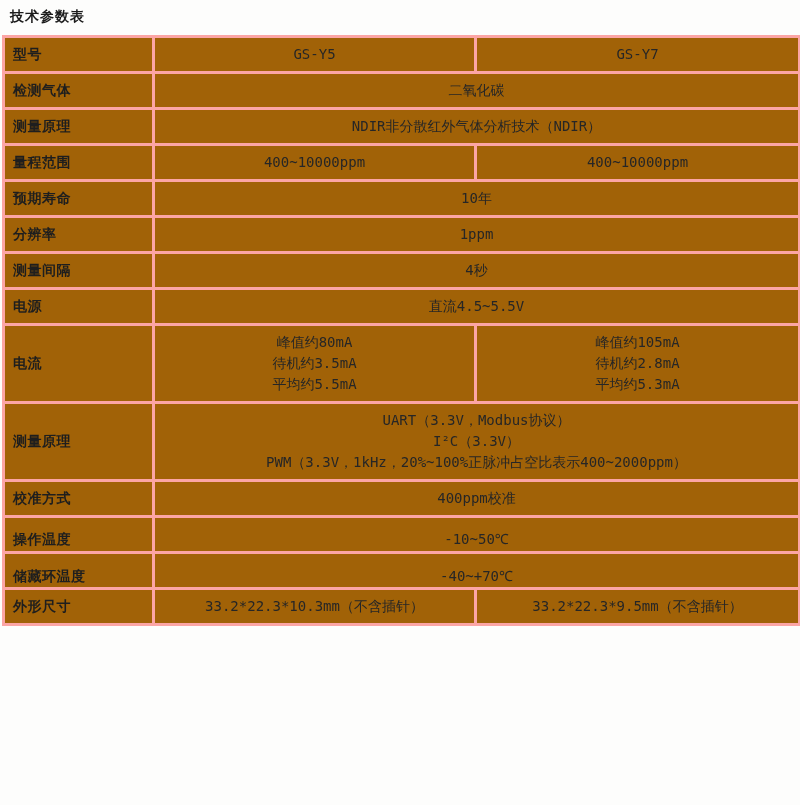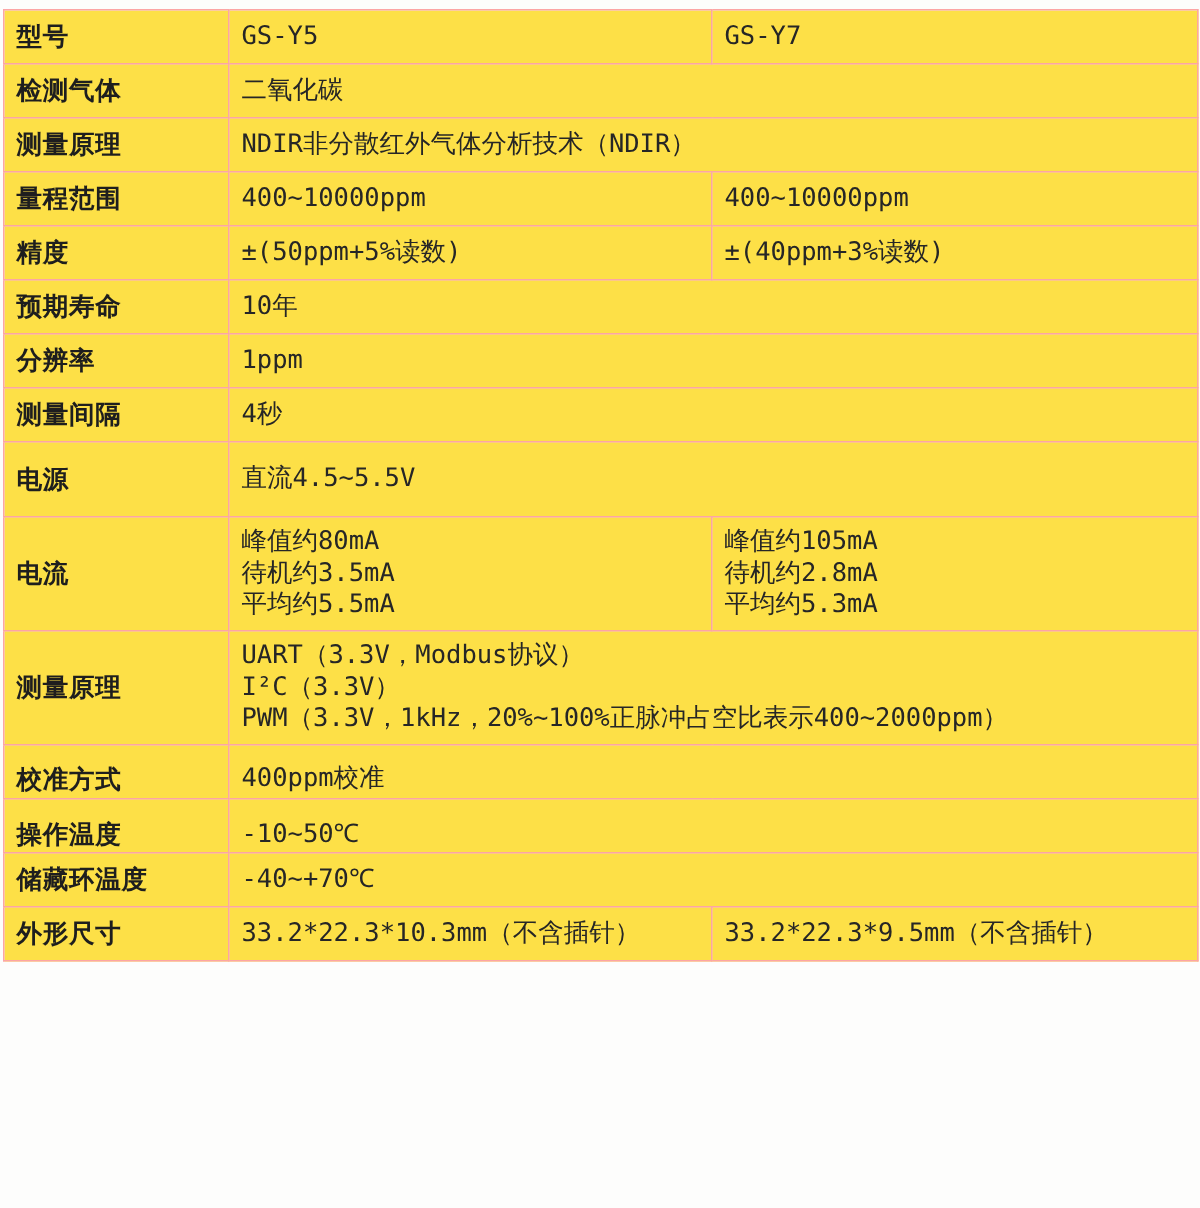--- a/index.html
+++ b/index.html
@@ -28,53 +28,55 @@
   table.spec {
     border-collapse: collapse;
     table-layout: fixed;
     width: 796px;
     margin-left: 2px;
   }
   table.spec col.c1 { width: 150px; }
   table.spec col.c2 { width: 322px; }
   table.spec col.c3 { width: 324px; }
   table.spec td {
-    border: 1px solid #fca5a5;
+    border: 3px solid #fca5a5;
     vertical-align: middle;
-    font-size: 17px;
+    font-size: 14px;
     box-sizing: border-box;
     height: 36px;
     padding: 6px 8px;
-    background: #fde047;
+    background: #a16207;
   }
   td.label {
     font-weight: bold;
     padding-left: 14px;
     font-size: 13px;
     letter-spacing: 0.5px;
     color: #1e1e1e;
   }
   td.value {
     padding-left: 12px;
     color: #262626;
+    text-align: center;
   }
   .line {
     line-height: 21px;
     white-space: nowrap;
   }
   
   tbody tr:nth-child(9)  td { height: 50px; }  
   tbody tr:nth-child(10) td { height: 42px; }  
   tbody tr:nth-child(12) td { padding-top: 10px; padding-bottom: 0; margin-left: 28px; } 
   tbody tr:nth-child(13) td { padding-top: 12px; padding-bottom: 0; } 
 </style>
 </head>
 <body>
 
 <div class="page">
+  <div class="title">技术参数表</div>
   <table class="spec">
     <colgroup>
       <col class="c1">
       <col class="c2">
       <col class="c3">
     </colgroup>
     <tbody id="spec-body">
         <tr>
           <td class="label">型号</td>
           <td class="value">
@@ -96,29 +98,20 @@
             <div class="line">NDIR非分散红外气体分析技术（NDIR）</div>
           </td>
         </tr>
         <tr>
           <td class="label">量程范围</td>
           <td class="value">
             <div class="line">400~10000ppm</div>
           </td>
           <td class="value">
             <div class="line">400~10000ppm</div>
-          </td>
-        </tr>
-        <tr>
-          <td class="label">精度</td>
-          <td class="value">
-            <div class="line">±(50ppm+5%读数)</div>
-          </td>
-          <td class="value">
-            <div class="line">±(40ppm+3%读数)</div>
           </td>
         </tr>
         <tr>
           <td class="label">预期寿命</td>
           <td class="value" colspan="2">
             <div class="line">10年</div>
           </td>
         </tr>
         <tr>
           <td class="label">分辨率</td>

